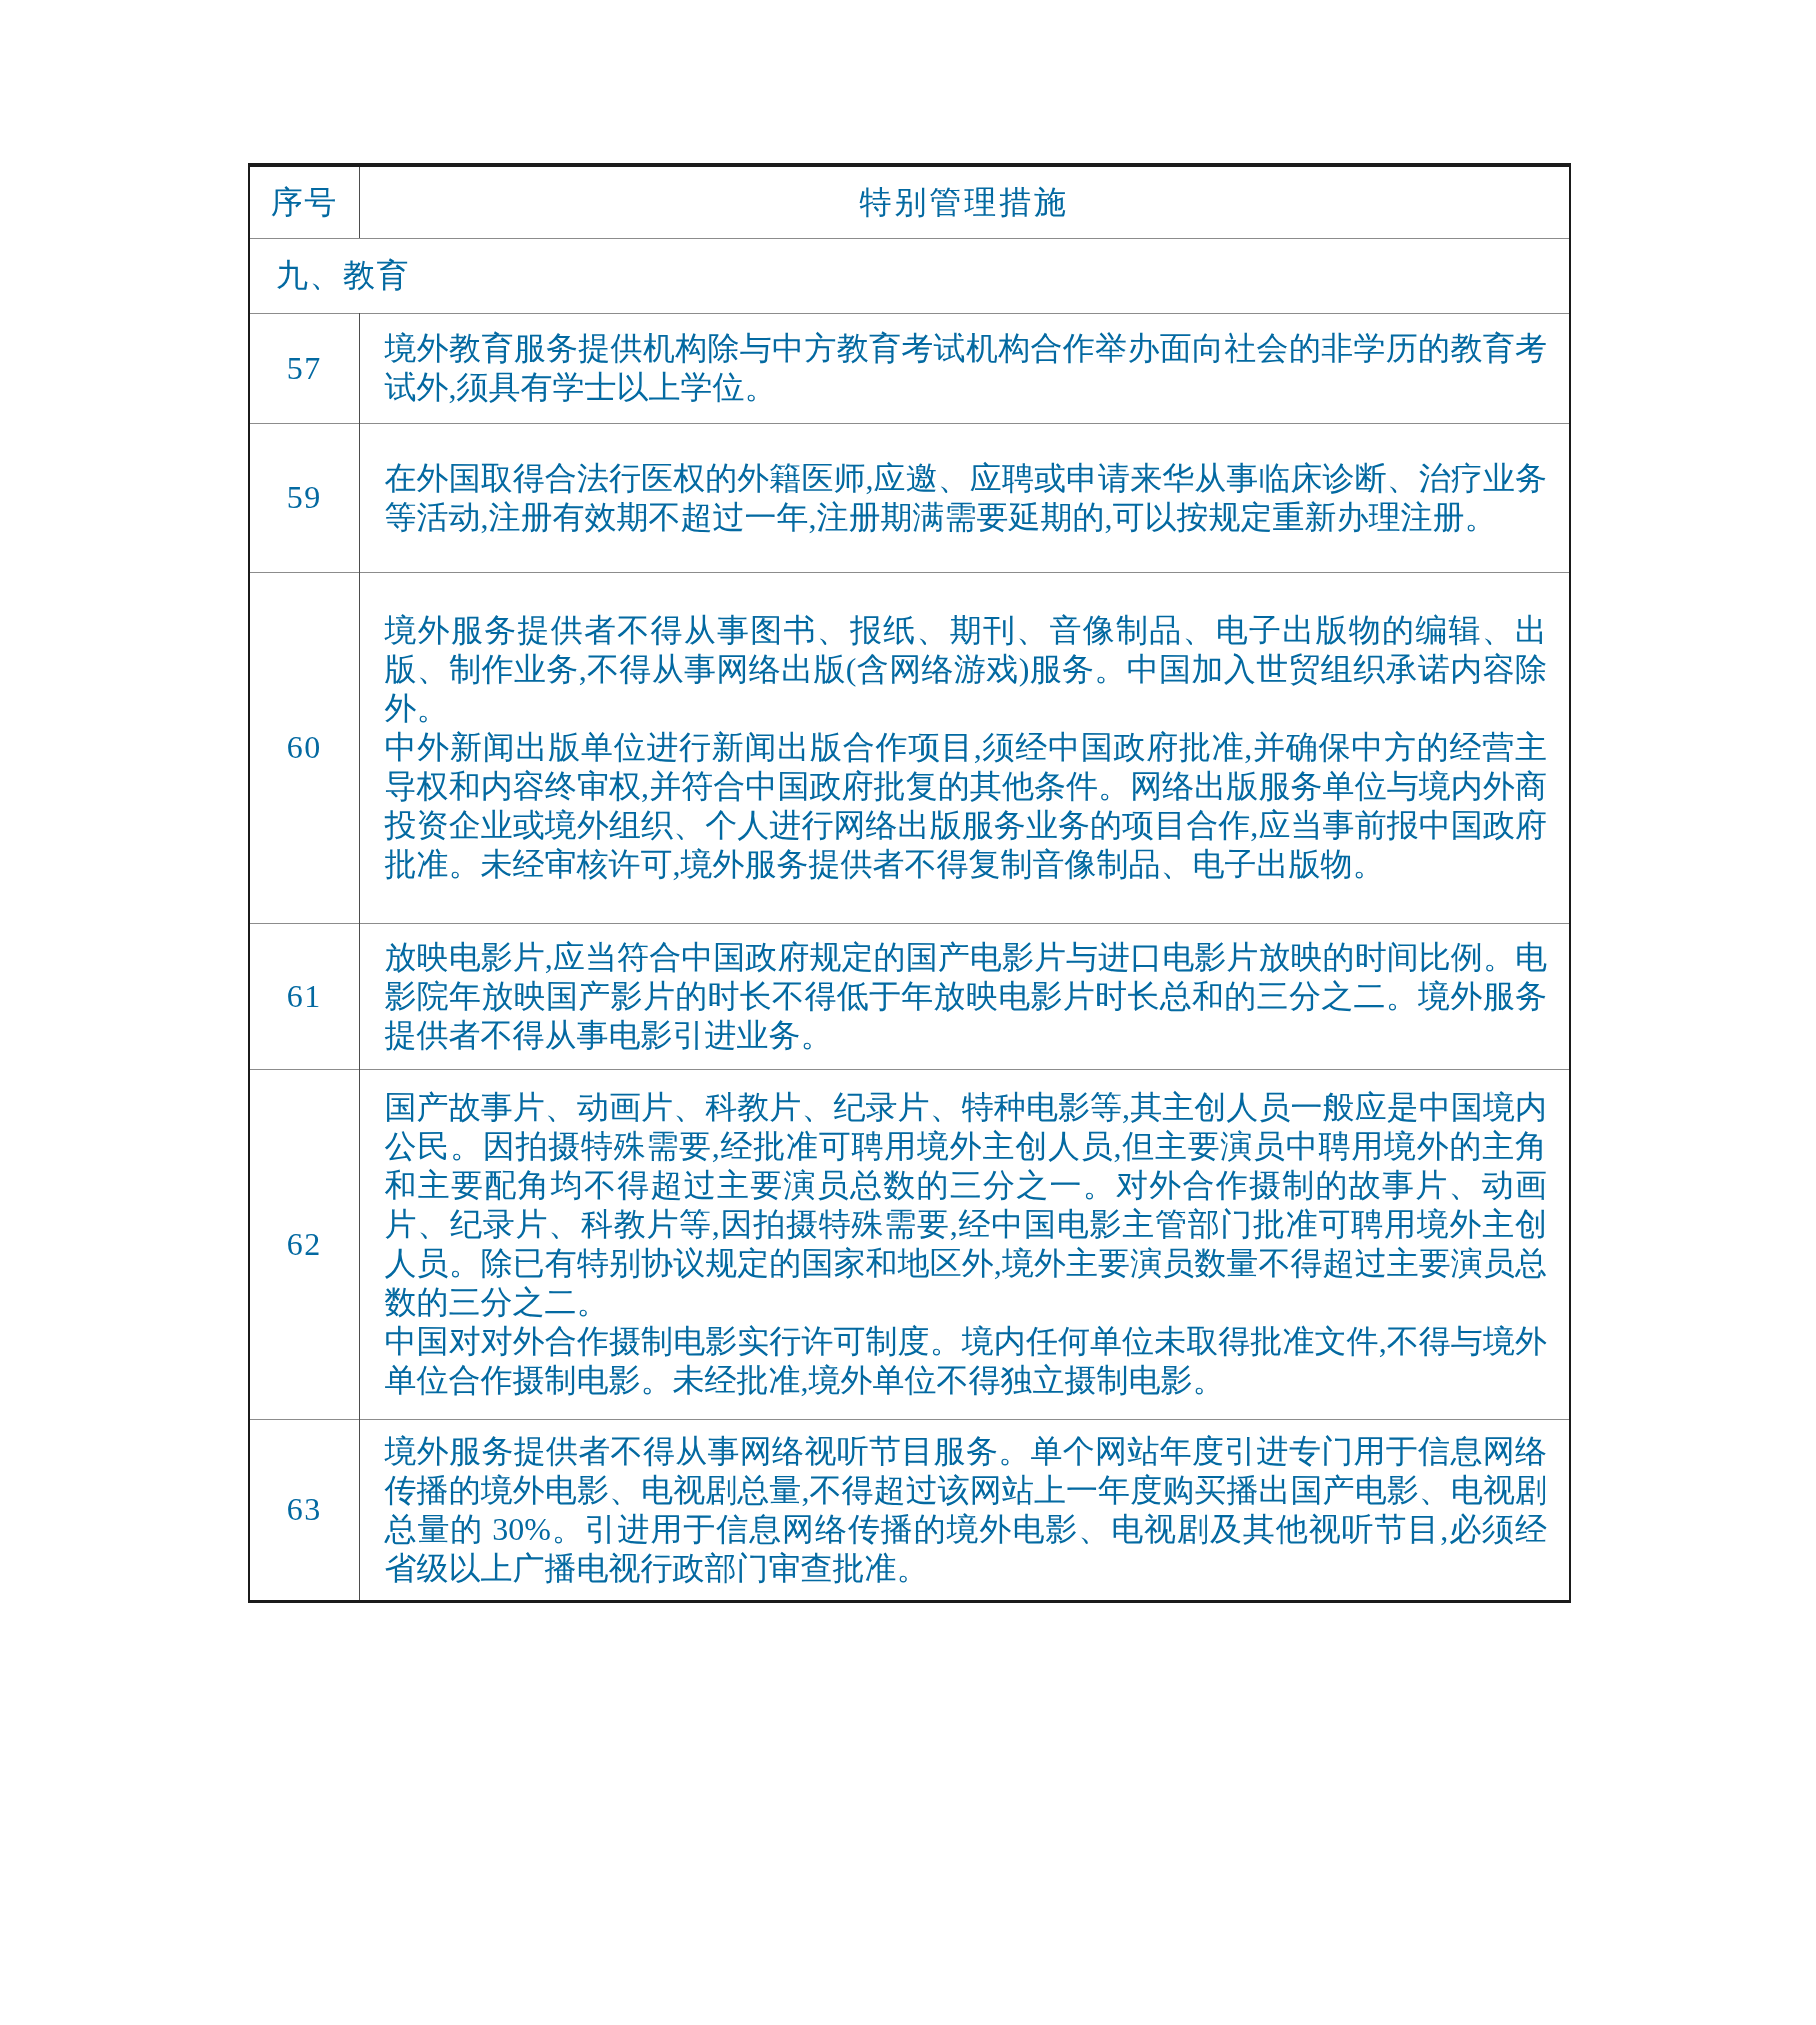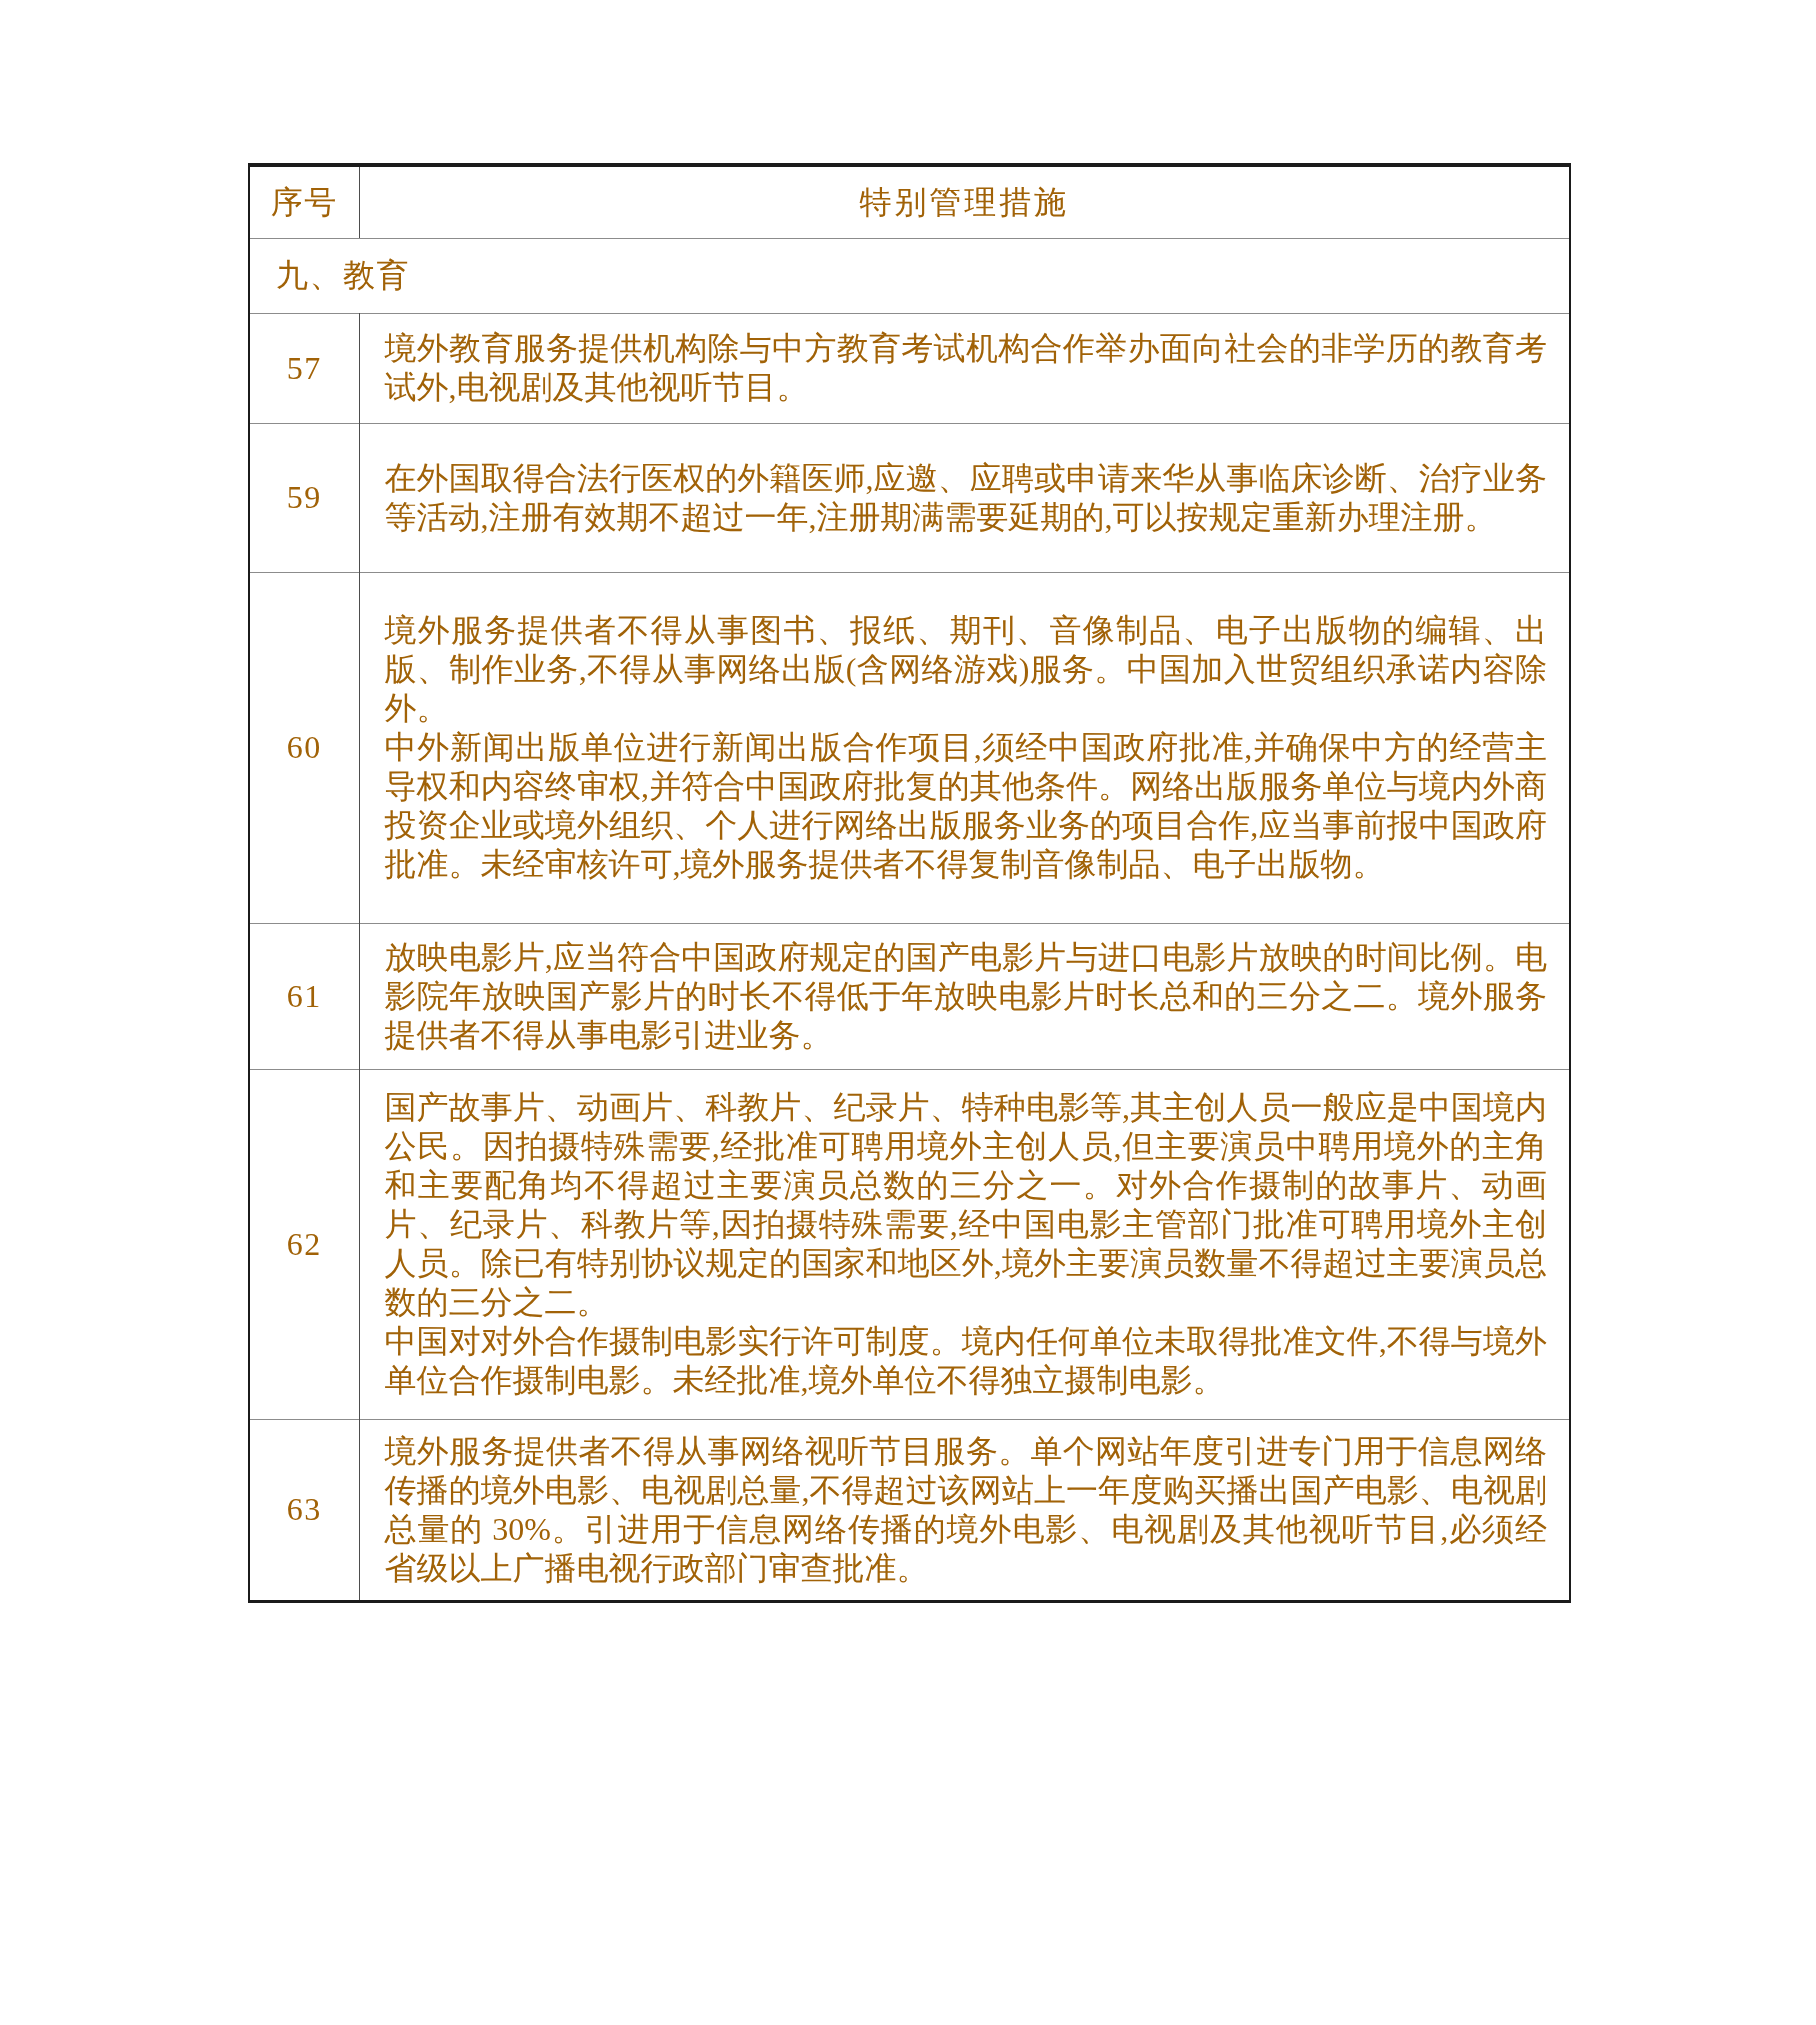--- a/index.html
+++ b/index.html
@@ -26,21 +26,21 @@
     table-layout: fixed;
     border-top: 4.4px solid #1b1b1b;
     border-bottom: 3.7px solid #1b1b1b;
     border-left: 2.2px solid #1b1b1b;
     border-right: 2.2px solid #1b1b1b;
   }
   th, td {
     font-weight: normal;
     font-size: 32px;
     line-height: 39px;
-    color: #a16207;
+    color: #0369a1;
   }
   thead tr {
     height: 73px;
   }
   thead th {
     border-bottom: 1.5px solid #8c8c8c;
     vertical-align: middle;
   }
   tbody td {
     border-top: 1.5px solid #8c8c8c;
@@ -91,21 +91,21 @@
         <th class="measure-h">特别管理措施</th>
       </tr>
     </thead>
     <tbody>
         <tr style="height: 75px;">
           <td colspan="2" class="section">九、教育</td>
         </tr>
         <tr style="height: 110px; padding-left: 6px;">
           <td class="no">57</td>
           <td class="measure">
-            <p>境外教育服务提供机构除与中方教育考试机构合作举办面向社会的非学历的教育考试外,电视剧及其他视听节目。</p>
+            <p>境外教育服务提供机构除与中方教育考试机构合作举办面向社会的非学历的教育考试外,须具有学士以上学位。</p>
           </td>
         </tr>
         <tr style="height: 149px;">
           <td class="no">59</td>
           <td class="measure">
             <p>在外国取得合法行医权的外籍医师,应邀、应聘或申请来华从事临床诊断、治疗业务等活动,注册有效期不超过一年,注册期满需要延期的,可以按规定重新办理注册。</p>
           </td>
         </tr>
         <tr style="height: 351px;">
           <td class="no">60</td>

